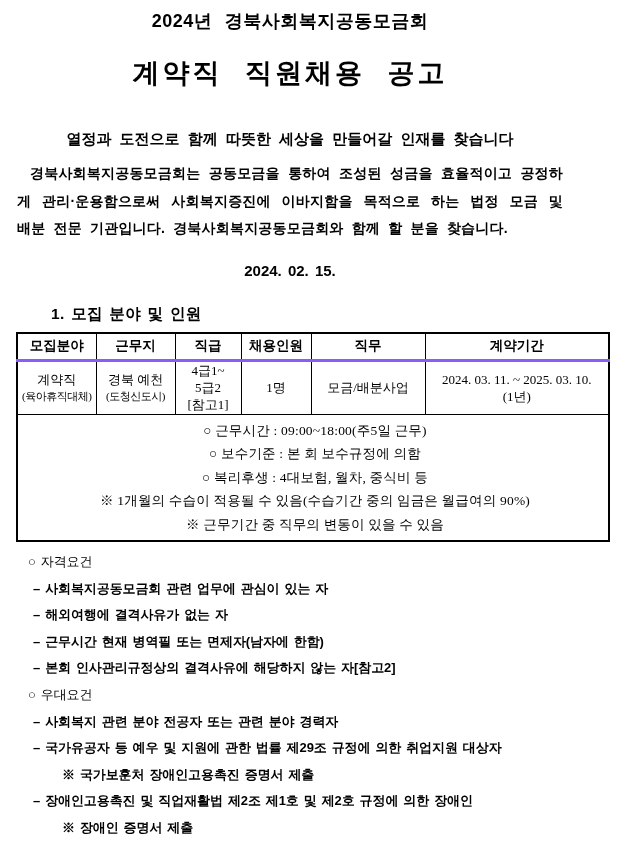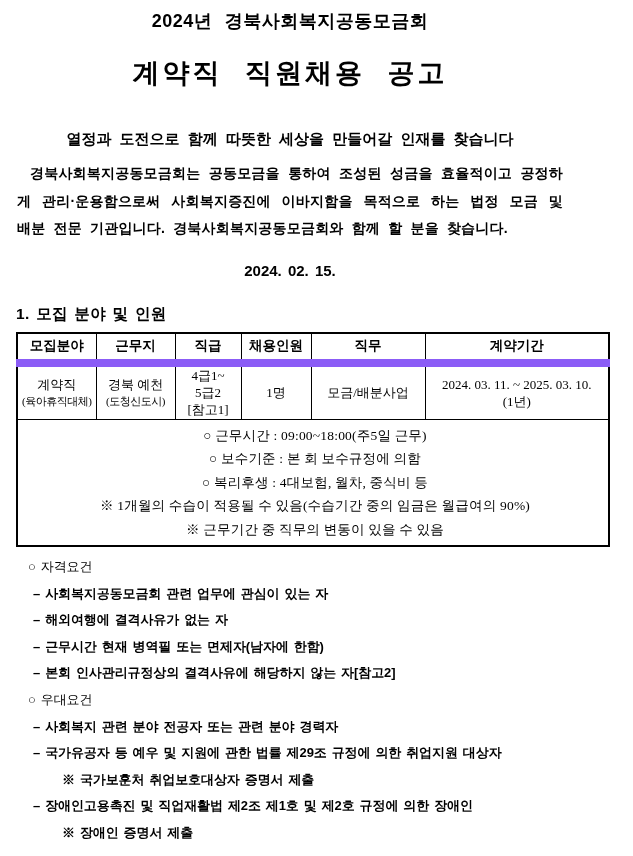--- a/index.html
+++ b/index.html
@@ -63,21 +63,21 @@
     margin-top: 19px;
     word-spacing: 2px;
   }
   .sec-heading {
     font-weight: bold;
     font-size: 15.5px;
     line-height: 20px;
     letter-spacing: 0.3px;
     word-spacing: 2px;
   }
-  .sec-heading.first { margin-top: 24px; }
+  .sec-heading.first { margin-top: 24px; margin-left: 35px; }
   .sec-heading.second { margin-top: 17px; }
 
   table.recruit-table {
     border-collapse: collapse;
     table-layout: fixed;
     width: 592px;
     margin-top: 8px;
     border: 2px solid #000;
   }
   table.recruit-table th,
@@ -86,21 +86,21 @@
     padding: 0;
     text-align: center;
     vertical-align: middle;
     overflow: hidden;
   }
   table.recruit-table th {
     font-family: "Liberation Sans", sans-serif;
     font-weight: bold;
     font-size: 13.5px;
     height: 25px;
-    border-bottom: 8px solid #8b5cf6;
+    border-bottom: 3px solid #8b5cf6;
   }
   table.recruit-table td.data-cell {
     font-family: "Liberation Serif", serif;
     font-size: 13px;
     height: 52px;
     line-height: 17px;
   }
   .cell-sub { font-size: 11px; letter-spacing: -0.5px; }
   .cell-grade { font-size: 12px; line-height: 15px; }
   .cell-period { line-height: 26px; }
@@ -198,19 +198,19 @@
 
   <div>
     <div class="s2-line lv1">○ 자격요건</div>
     <div class="s2-line lv2">– 사회복지공동모금회 관련 업무에 관심이 있는 자</div>
     <div class="s2-line lv2">– 해외여행에 결격사유가 없는 자</div>
     <div class="s2-line lv2">– 근무시간 현재 병역필 또는 면제자(남자에 한함)</div>
     <div class="s2-line lv2">– 본회 인사관리규정상의 결격사유에 해당하지 않는 자[참고2]</div>
     <div class="s2-line lv1">○ 우대요건</div>
     <div class="s2-line lv2">– 사회복지 관련 분야 전공자 또는 관련 분야 경력자</div>
     <div class="s2-line lv2">– 국가유공자 등 예우 및 지원에 관한 법률 제29조 규정에 의한 취업지원 대상자</div>
-    <div class="s2-line lv3">※ 국가보훈처 취업보호대상자 증명서 제출</div>
+    <div class="s2-line lv3">※ 국가보훈처 장애인고용촉진 증명서 제출</div>
     <div class="s2-line lv2">– 장애인고용촉진 및 직업재활법 제2조 제1호 및 제2호 규정에 의한 장애인</div>
     <div class="s2-line lv3">※ 장애인 증명서 제출</div>
 
   </div>
 
 </div>
 
 </body></html>

